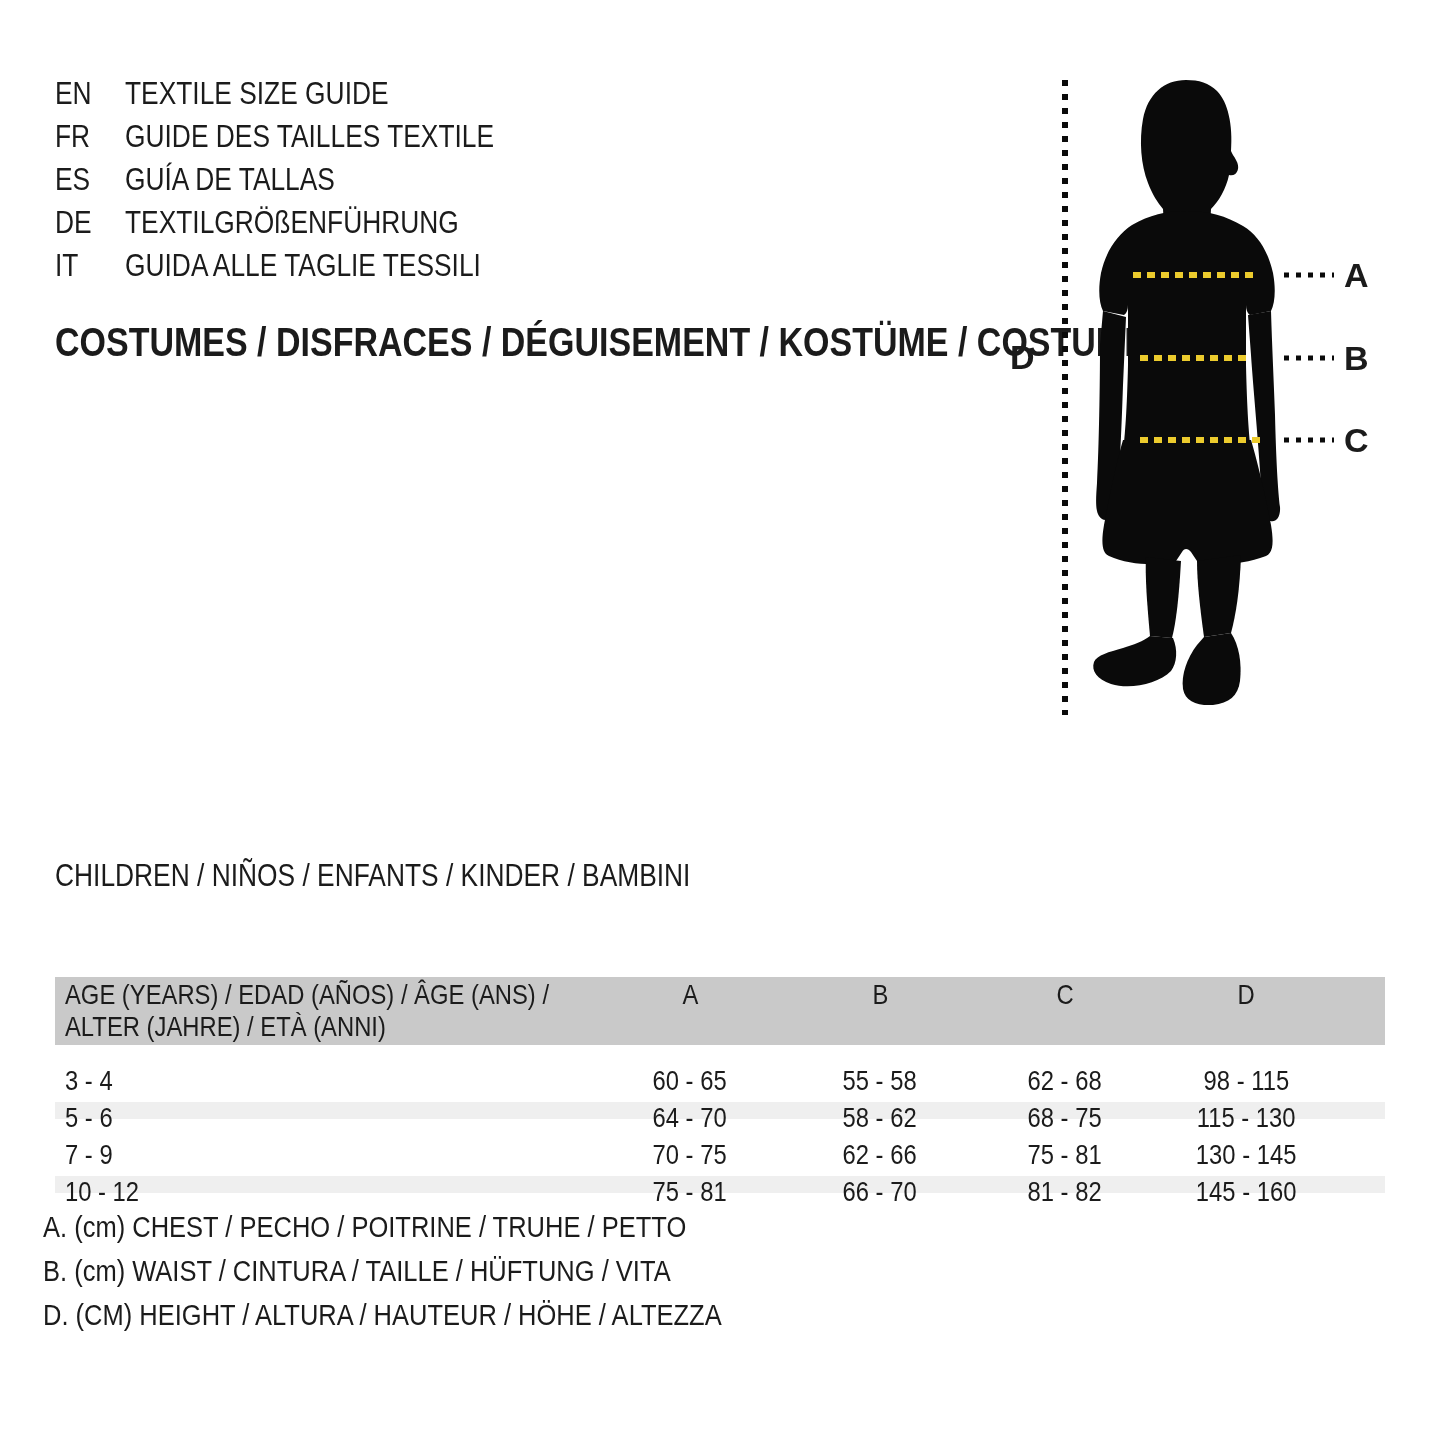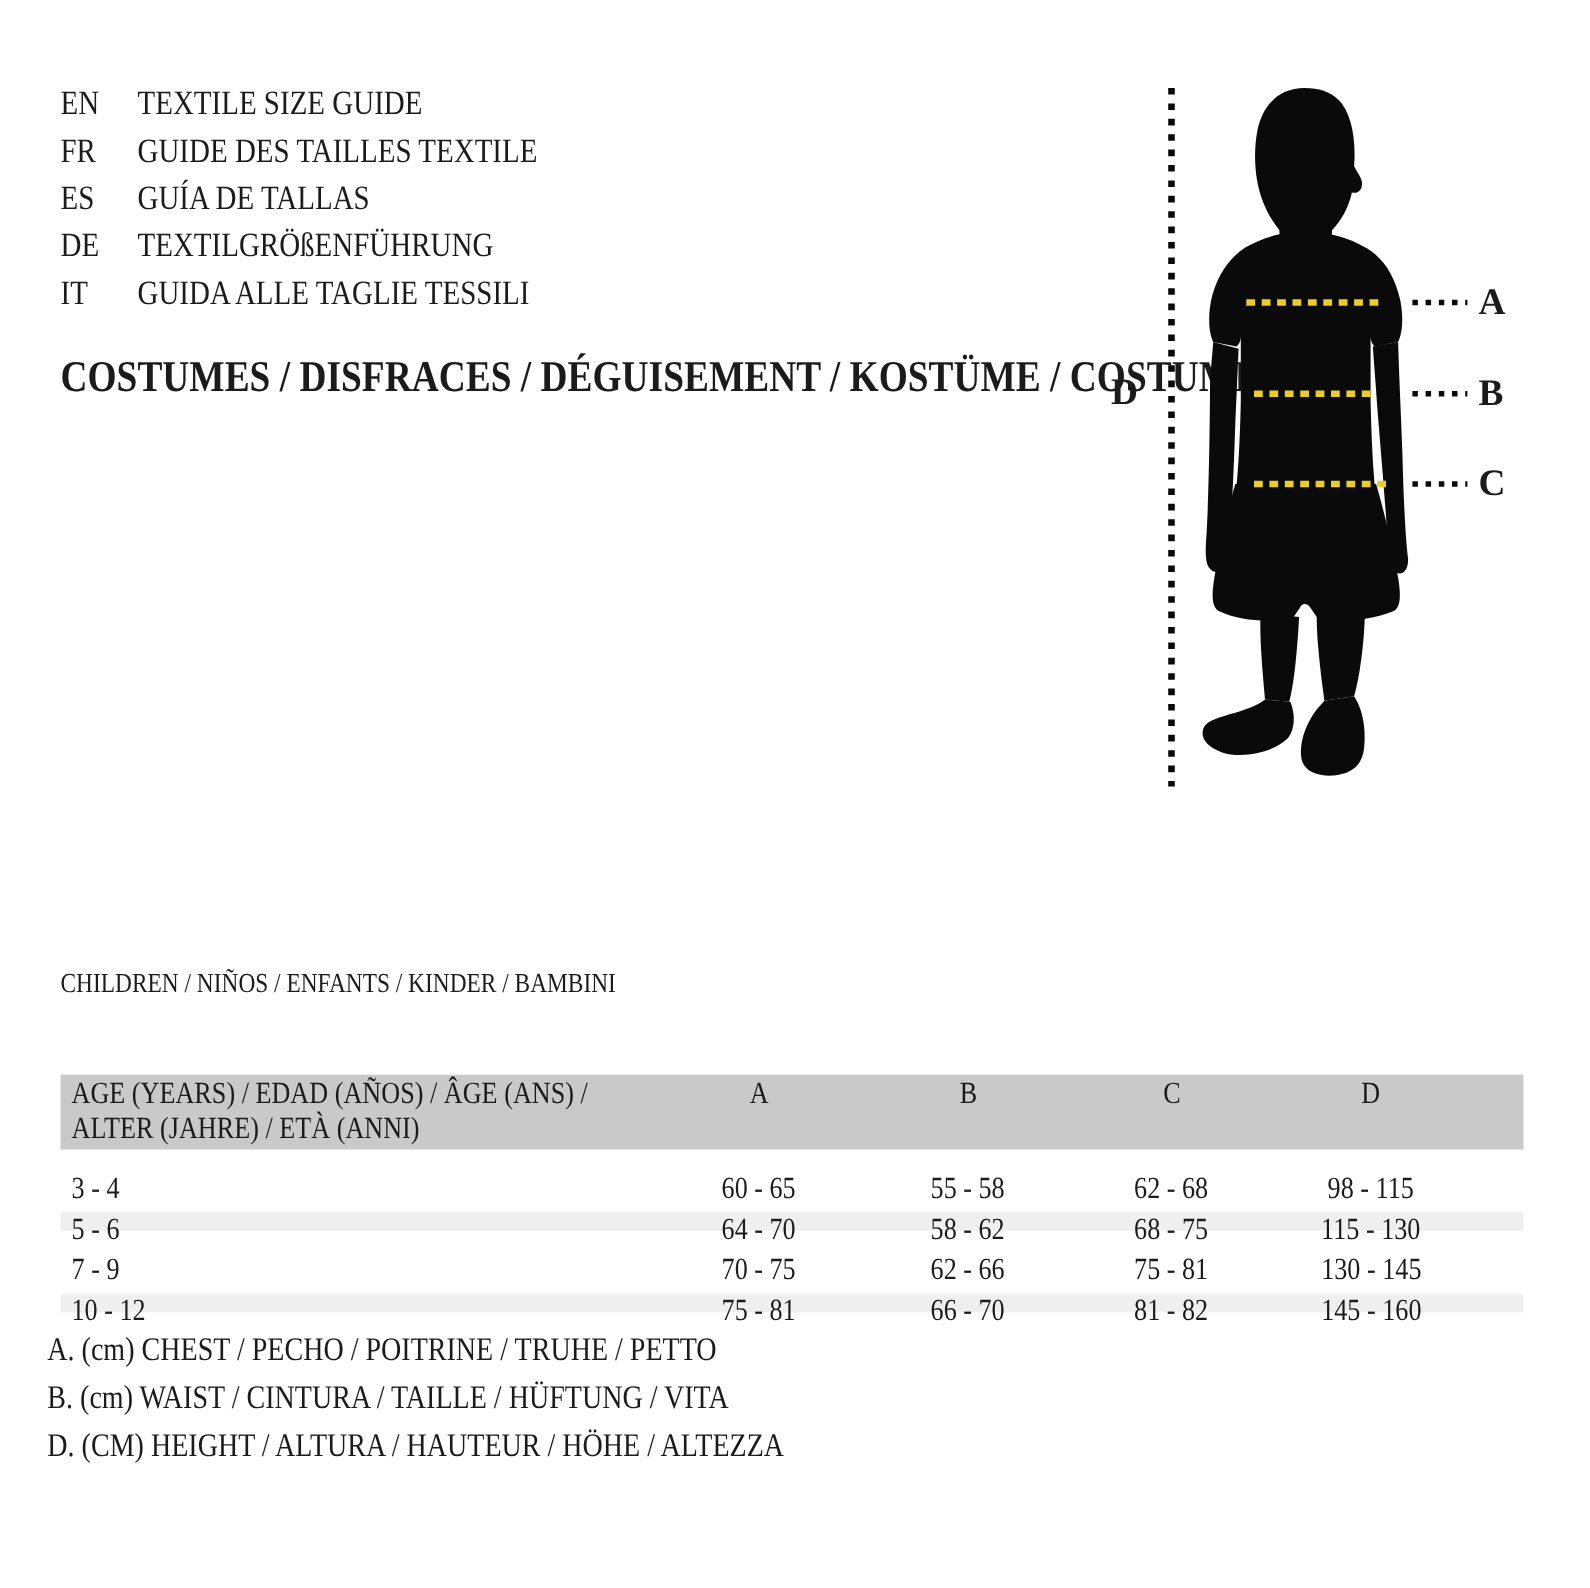--- a/index.html
+++ b/index.html
@@ -1,17 +1,17 @@
 <!DOCTYPE html>
 <html><head>
 <meta charset="utf-8">
 <style>
   html,body{margin:0;padding:0;background:#ffffff;}
   .canvas{position:relative;width:1445px;height:1444px;background:#ffffff;overflow:hidden;
-          font-family:Liberation Serif, serif;color:#1b1b1b;}
+          font-family:Liberation Sans, sans-serif;color:#1b1b1b;}
   .cx{display:inline-block;transform:scaleX(0.85);transform-origin:0 50%;white-space:nowrap;}
   .cxc{display:inline-block;transform:scaleX(0.85);transform-origin:50% 50%;white-space:nowrap;}
 
   
   .lang-list{position:absolute;left:55px;top:72px;}
   .lang-row{height:43px;line-height:43px;font-size:31px;}
   .lang-code{display:inline-block;width:70px;vertical-align:top;}
   .lang-code > span{display:inline-block;transform:scaleX(0.85);transform-origin:0 50%;}
 
   
@@ -20,21 +20,21 @@
   
   .figure{position:absolute;left:1000px;top:55px;width:445px;height:675px;}
   .figure svg{position:absolute;left:0;top:0;}
   .fig-label{position:absolute;font-size:34px;font-weight:bold;height:40px;line-height:40px;}
   .label-a{left:344px;top:200px;}
   .label-b{left:344px;top:283px;}
   .label-c{left:344px;top:365px;}
   .label-d{left:10px;top:282px;}
 
   
-  .children-heading{position:absolute;left:55px;top:875px;font-size:25px;line-height:40px;}
+  .children-heading{position:absolute;left:55px;top:856px;font-size:31px;line-height:40px;}
 
   
   .size-table{position:absolute;left:55px;top:957px;width:1330px;font-size:28px;}
   .t-row{display:grid;grid-template-columns:535px 200px 180px 190px 225px;margin-top:20px;}
   .t-head{background:#c9c9c9;height:68px;}
   .t-data{height:17px;}
   .t-data.alt{background:#efefef;}
   .cell{display:flex;align-items:center;justify-content:center;}
   .cell.age{justify-content:flex-start;padding-left:10px;}
   .cell.col-d{padding-right:52px;text-align:right;}

